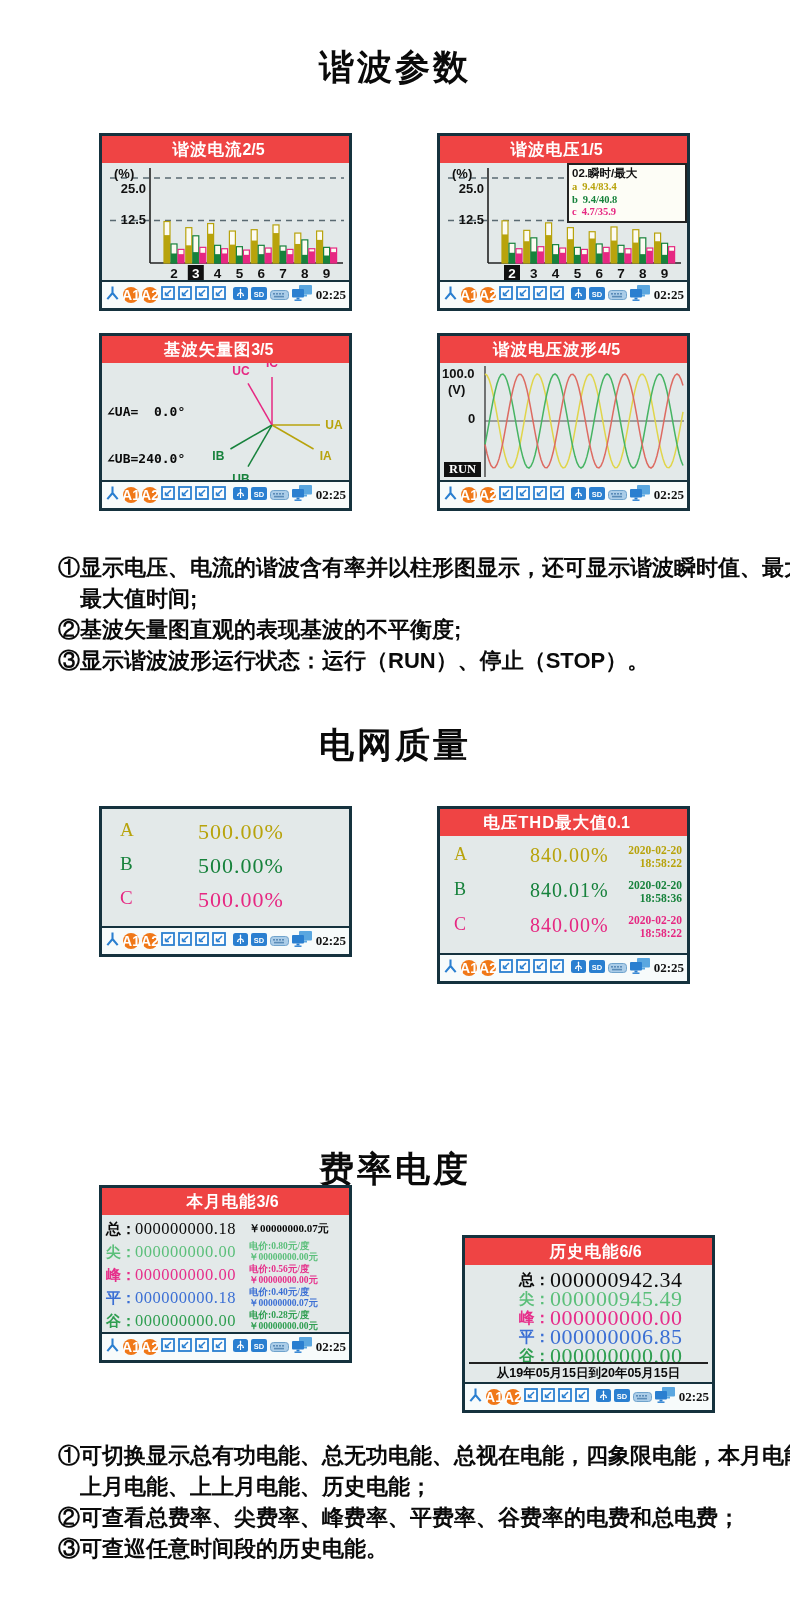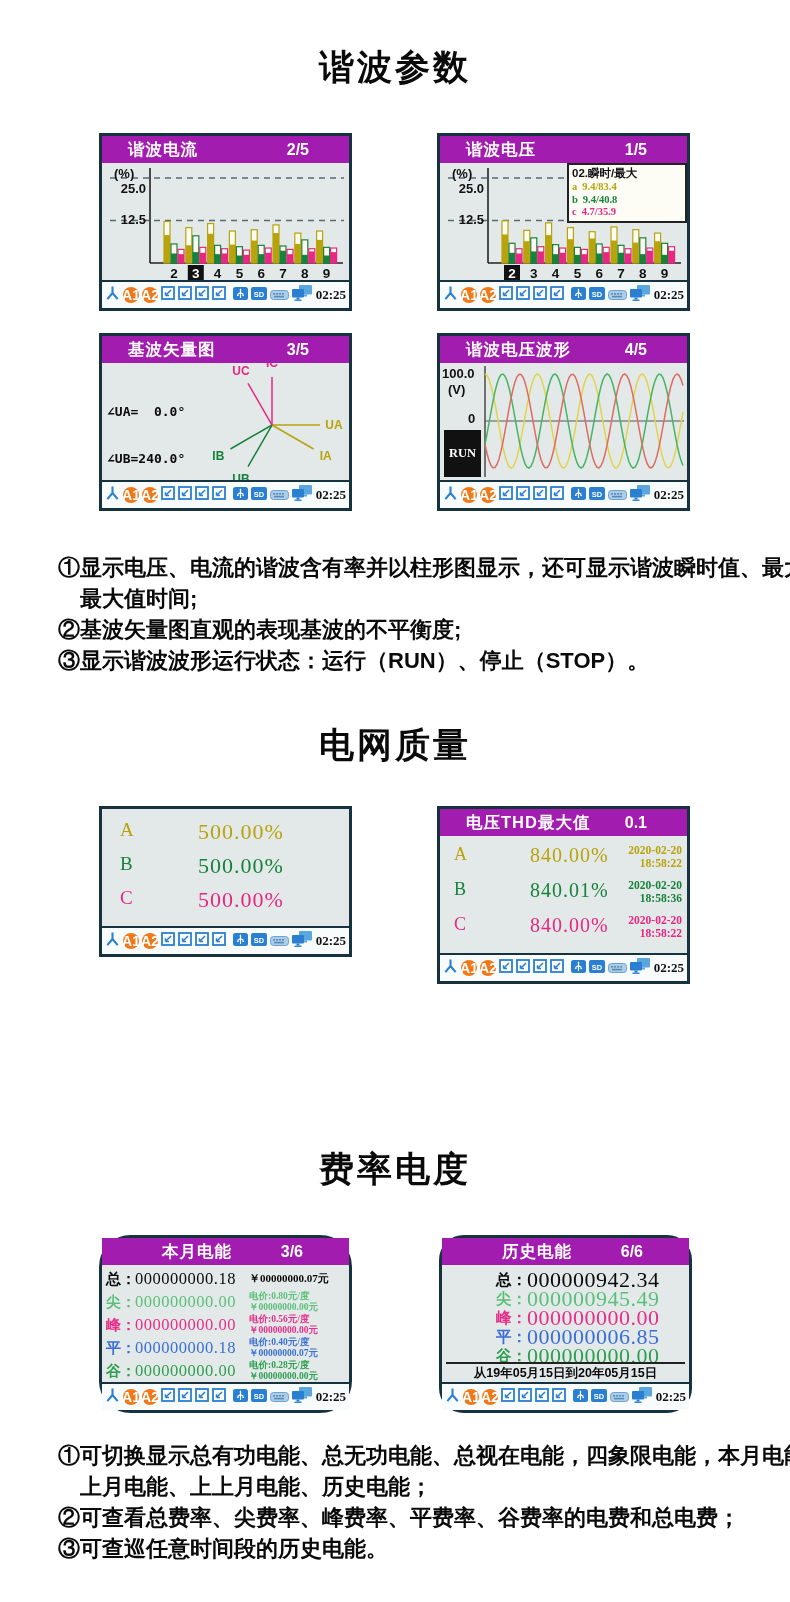--- a/index.html
+++ b/index.html
@@ -4,21 +4,21 @@
 <style>
   html,body{margin:0;padding:0;background:#ffffff;}
   body{width:790px;height:1602px;position:relative;font-family:"Liberation Sans",sans-serif;}
   .page{position:absolute;inset:0;background:#ffffff;overflow:hidden;}
   .sec-title{position:absolute;width:100%;text-align:center;font-size:35px;font-weight:bold;color:#0a0a0a;margin:0;letter-spacing:3px;}
   .notes{position:absolute;font-size:22px;font-weight:bold;color:#0a0a0a;line-height:31px;white-space:nowrap;}
   .notes .indent{padding-left:22px;}
 
   
   .screen{position:absolute;width:253px;background:#e3e9e9;border:3px solid #15323e;box-sizing:border-box;}
-  .scr-header{height:27px;background:#a21caf;display:flex;align-items:center;justify-content:space-between;padding:0 40px 0 26px;}
+  .scr-header{height:27px;background:#ef4444;display:flex;align-items:center;justify-content:center;padding:0 40px 0 26px;}
   .scr-header.center{padding:0 46px 0 60px;}
   .scr-title{color:#fff;font-size:16.5px;font-weight:bold;letter-spacing:1px;white-space:nowrap;}
   .scr-page{color:#fff;font-size:16px;font-weight:bold;}
   .scr-body{position:relative;height:117px;overflow:hidden;}
   .scr-status{height:26px;border-top:2px solid #15323e;background:#f7fbfb;display:flex;align-items:center;padding:0 3px;gap:3px;}
   .sb-spacer{flex:1;}
   .sb-badge{width:16px;height:16px;border-radius:50%;background:#f07818;color:#fff;font-size:14px;font-weight:bold;display:inline-flex;align-items:center;justify-content:center;flex:none;}
   .sb-time{font-size:13px;color:#111;font-family:"Liberation Serif",serif;font-weight:bold;white-space:nowrap;}
   .sb-icon{flex:none;display:inline-block;}
 
@@ -34,21 +34,21 @@
   .overlay{position:absolute;top:0;right:0;background:#fdfdf6;border:2px solid #222;padding:1px 3px 2px 3px;z-index:2;}
   .ov-title{font-size:11.5px;font-weight:bold;color:#111;white-space:nowrap;}
   .ov-row{font-size:10.5px;font-weight:bold;font-family:"Liberation Serif",serif;white-space:nowrap;line-height:12.5px;}
   .ov-row .ov-val{margin-left:5px;}
 
   
   .angles{position:absolute;left:5px;top:10px;font-family:"DejaVu Sans Mono",monospace;font-size:13px;font-weight:bold;color:#0a0a0a;line-height:15.5px;white-space:pre;}
 
   
   .wv-label{position:absolute;font-size:13px;font-weight:bold;color:#111;}
-  .run-badge{position:absolute;left:4px;bottom:3px;background:#111;color:#fff;font-size:12.5px;font-weight:bold;padding:16px 5px;font-family:"Liberation Serif",serif;}
+  .run-badge{position:absolute;left:4px;bottom:3px;background:#111;color:#fff;font-size:12.5px;font-weight:bold;padding:0 5px;font-family:"Liberation Serif",serif;}
 
   
   .thd-row{position:absolute;left:0;width:100%;height:28px;}
   .thd-row .lab{position:absolute;left:18px;font-family:"Liberation Serif",serif;font-size:19px;}
   .thd-row .val{position:absolute;left:96px;font-family:"Liberation Serif",serif;font-size:22px;letter-spacing:1px;}
   .thd-row.max .lab{left:14px;font-size:18px;}
   .thd-row.max .val{left:58px;font-size:20px;margin-left:32px;}
   .thd-row .ts{position:absolute;right:5px;top:0;text-align:right;font-size:11.5px;font-weight:bold;line-height:12.5px;font-family:"Liberation Serif",serif;}
 
   
@@ -633,21 +633,21 @@
             <rect x="4.5" y="12.5" width="3" height="2" fill="#2a7fd0"></rect>
             <rect x="2.5" y="14.5" width="7" height="1.4" fill="#2a7fd0"></rect>
           </svg></span>
   <span class="sb-time">02:25</span>
 </div>
   </div>
 
 
   <h1 class="sec-title" style="top:1146px;">费率电度</h1>
 
-  <div class="screen" style="left:99px;top:1235px;border-radius:32px;">
+  <div class="screen" style="left:99px;top:1185px;">
     <div class="scr-header center">
       <span class="scr-title">本月电能</span>
       <span class="scr-page">3/6</span>
     </div>
     <div class="scr-body">
       <div class="erow" style="top:3px;">
           <span class="lab c-total">总：</span>
           <span class="val c-total">000000000.18</span>
           <span class="side single c-total">￥00000000.07元</span>
         </div>
@@ -718,21 +718,21 @@
             <rect x="7" y="0" width="13" height="9.5" rx="1" fill="#5aa7e0"></rect>
             <rect x="12" y="9.5" width="3" height="2" fill="#5aa7e0"></rect>
             <rect x="0" y="4" width="12" height="8.5" rx="1" fill="#2a7fd0"></rect>
             <rect x="4.5" y="12.5" width="3" height="2" fill="#2a7fd0"></rect>
             <rect x="2.5" y="14.5" width="7" height="1.4" fill="#2a7fd0"></rect>
           </svg></span>
   <span class="sb-time">02:25</span>
 </div>
   </div>
 
-  <div class="screen" style="left:439px;top:1235px;border-radius:25px;">
+  <div class="screen" style="left:462px;top:1235px;">
     <div class="scr-header center">
       <span class="scr-title">历史电能</span>
       <span class="scr-page">6/6</span>
     </div>
     <div class="scr-body">
       <div class="hrow" style="top:2px;"><span class="lab c-total">总：</span><span class="val c-total">000000942.34</span></div>
       <div class="hrow" style="top:21px;"><span class="lab c-sharp">尖：</span><span class="val c-sharp">000000945.49</span></div>
       <div class="hrow" style="top:40px;"><span class="lab c-peak">峰：</span><span class="val c-peak">000000000.00</span></div>
       <div class="hrow" style="top:59px;"><span class="lab c-flat">平：</span><span class="val c-flat">000000006.85</span></div>
       <div class="hrow" style="top:78px;"><span class="lab c-valley">谷：</span><span class="val c-valley">000000000.00</span></div>

